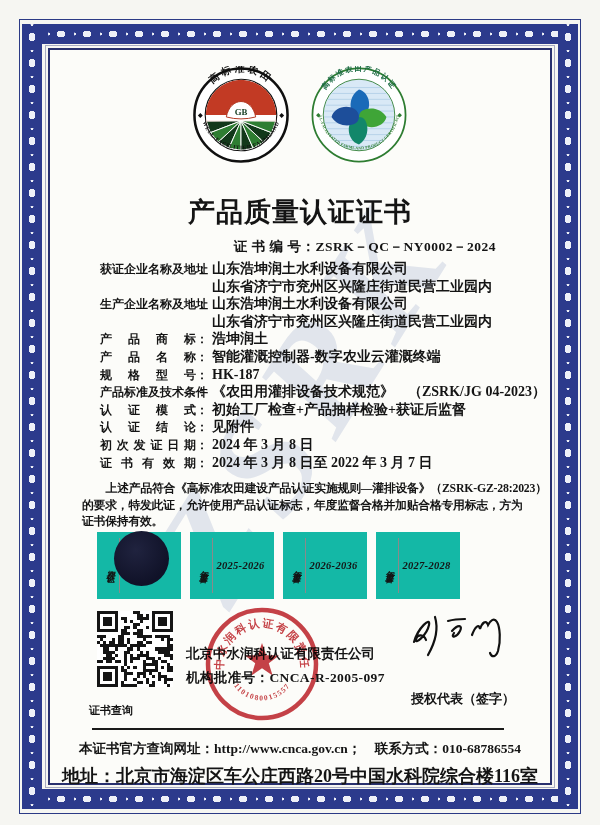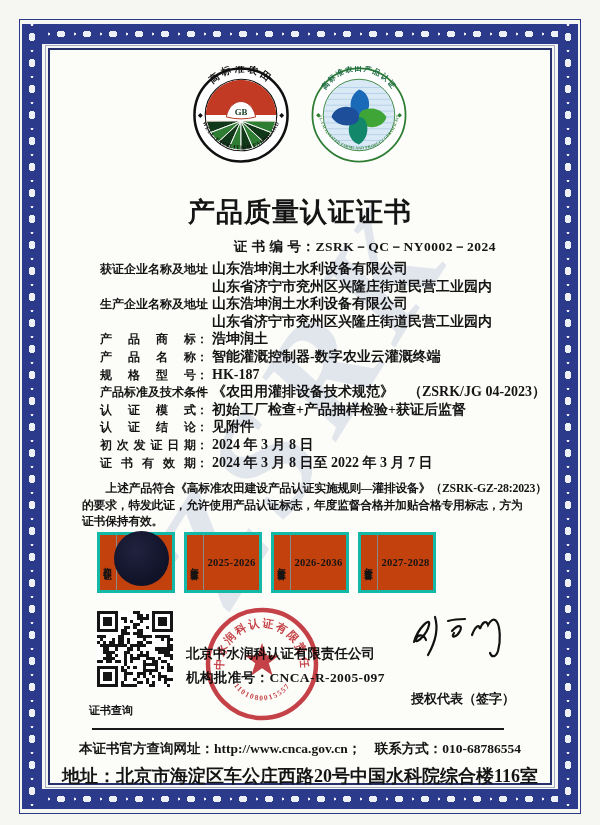--- a/index.html
+++ b/index.html
@@ -53,21 +53,21 @@
   .frow{height:17.6px;line-height:17.6px;white-space:nowrap;}
   .flabel{display:inline-block;width:96px;font-size:12px;text-align:justify;text-align-last:justify;vertical-align:baseline;}
   .fsep{display:inline-block;width:12px;font-size:12px;}
   .fvalue{font-size:14px;margin-left:4px;}
   
   .statement{position:absolute;left:82px;top:480px;z-index:2;font-size:11.8px;line-height:16.5px;letter-spacing:-0.2px;}
   .statement .ln{white-space:nowrap;}
   .statement .ln.first{text-indent:2em;}
   
   .boxes{position:absolute;left:97px;top:532px;display:flex;gap:9px;z-index:2;}
-  .ybox{width:72px;height:55px;border:3px solid #14b8a6;display:flex;background:#c2410c;}
+  .ybox{width:72px;height:55px;border:6px solid #14b8a6;display:flex;background:#14b8a6;font-style:italic;}
   .ybox .vcol{width:16px;border-right:1px solid #8a8a8a;display:flex;align-items:center;justify-content:center;}
   .ybox .vtxt{writing-mode:vertical-rl;text-orientation:upright;font-size:8.5px;letter-spacing:1.5px;font-weight:700;}
   .ybox .yval{flex:1;display:flex;align-items:center;justify-content:center;font-size:10.5px;font-weight:700;letter-spacing:0.3px;}
   .first-seal{position:absolute;left:114px;top:531px;width:55px;height:55px;border-radius:50%;
     background:radial-gradient(circle at 40% 35%,#20233f,#101228 70%);z-index:3;}
   
   .qr{position:absolute;left:97px;top:611px;z-index:2;}
   .qr-caption{position:absolute;left:89px;top:695px;width:92px;text-align:left;font-size:11px;z-index:2;margin-top:8px;}
   .issuer-company{position:absolute;left:186px;top:645px;font-size:13.5px;z-index:2;white-space:nowrap;}
   .issuer-approval{position:absolute;left:186px;top:669px;font-size:13.5px;letter-spacing:0.4px;z-index:2;white-space:nowrap;}

